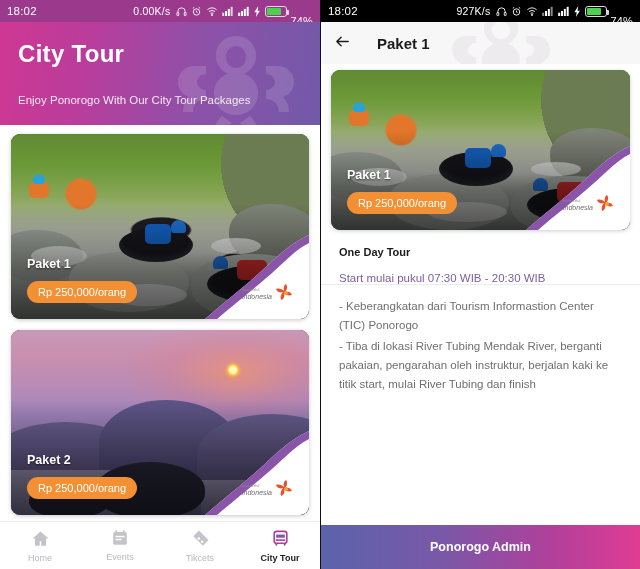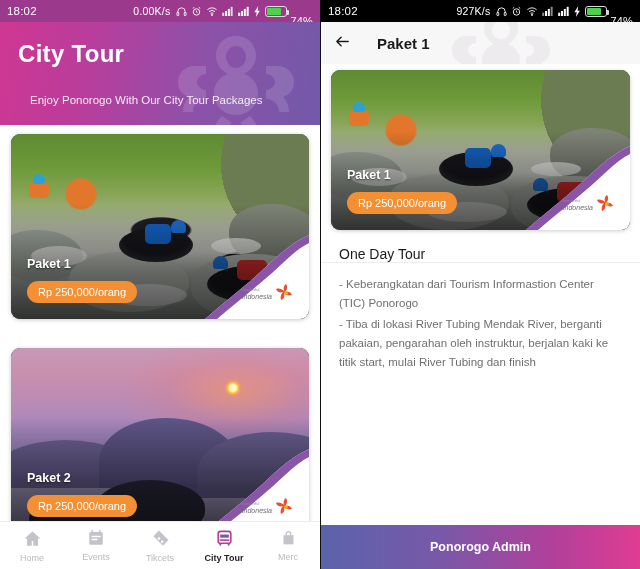--- a/index.html
+++ b/index.html
@@ -25,27 +25,27 @@
   .batt i { display:block; height:100%; width:74%; background:#4cd34c; border-radius:1px; }
   .sb-pct { font-size:11px;margin-top:20px; }
 
   
   .hdr { position:relative; height:103px; overflow:hidden;
     background:linear-gradient(100deg,#cf3792 0%,#b93d9c 28%,#8d51a8 62%,#7259a9 100%); }
   .hdr .batik { position:absolute; right:14px; top:6px; width:140px; height:110px;
     opacity:.13; }
   .hdr h1 { position:relative; color:#fff; font-size:24px; font-weight:bold;
     padding:18px 0 0 18px; letter-spacing:.3px; }
-  .hdr p { position:relative; color:#f5e9f4; font-size:11.5px; padding:26px 0 0 30px; }
+  .hdr p { position:relative; color:#f5e9f4; font-size:11.5px; padding:26px 0 0 18px; }
 
   
   .cards { padding:0 11px; }
   .card { position:relative; height:185px; border-radius:9px; overflow:hidden;
     margin-top:9px; box-shadow:0 1px 4px rgba(0,0,0,.22); background:#333; }
-  .card.second { margin-top:29px;padding-left:32px; }
+  .card.second { margin-top:11px;padding-left:32px; }
   .photo { position:absolute; inset:0; }
 
   
   .ph-river { background:
      radial-gradient(ellipse 60px 26px at 238px 132px,#1b1b22 0 55%,transparent 60%),
      radial-gradient(ellipse 52px 22px at 150px 96px,#1d1d24 0 55%,transparent 60%),
      radial-gradient(ellipse 30px 30px at 70px 60px,#e2762a 0 48%,transparent 55%),
      radial-gradient(circle 90px at 300px 30px,#6b7b52 0 100%,transparent),
      linear-gradient(180deg,#5f8a33 0%,#6d9a38 18%,#8aa65a 34%,#b4b9a6 50%,#c9cbc4 64%,#a9ada6 78%,#8d9490 100%); }
   .ph-river .rock { position:absolute; border-radius:46% 54% 50% 50%; }
@@ -90,21 +90,21 @@
     align-items:center; overflow:hidden; }
   .dhdr .batik2 { position:absolute; left:125px; top:-16px; width:110px; height:90px; opacity:.055; }
   .back { width:42px; display:flex; align-items:center; justify-content:center; }
   .dttl { font-size:15px; font-weight:bold; color:#1b1b1b; margin-left:14px; position:relative; }
 
   .dbody { position:absolute; left:0; top:64px; width:100%; bottom:44px;
     background:#fff; }
   .dcard { position:relative; margin:6px 10px 0; height:160px; border-radius:9px;
     overflow:hidden; box-shadow:0 1px 4px rgba(0,0,0,.2); background:#333; }
   .sect { padding:16px 18px 0; }
-  .sect h2 { font-size:14px; font-weight:normal; color:#1b1b1b; }
+  .sect h2 { font-size:11px; font-weight:bold; color:#1b1b1b; }
   .sect .sub { font-size:11.5px; color:#7a5f9e; margin-top:14px; }
 
   .tabs { display:flex; gap:24px; padding:22px 18px 0; position:relative; }
   .tab { font-size:11px; color:#6a6a6a; letter-spacing:.6px; padding-bottom:9px; }
   .tab.active { color:#1b1b1b; border-bottom:2.5px solid #7b5aa6; }
   .divider { height:1px; background:#ececec; margin:0 0 0 0; }
   .itin { padding:12px 18px 0; font-size:11.5px; color:#6f6f6f; line-height:1.62; }
   .itin p + p { margin-top:3px; }
 
   .contact { position:absolute; left:0; bottom:0; width:100%; height:44px;
@@ -288,29 +288,20 @@
         <svg width="19" height="19" viewBox="0 0 24 24" fill="none">
             <rect x="4" y="3" width="16" height="15" rx="3" fill="none" stroke="#b43d94" stroke-width="2"></rect>
             <rect x="6.5" y="7" width="11" height="4" fill="#7b5aa6"></rect>
             <rect x="6" y="13" width="12" height="2" fill="#b43d94"></rect>
             <rect x="5.5" y="18" width="2.5" height="3" rx="1" fill="#7b5aa6"></rect>
             <rect x="16" y="18" width="2.5" height="3" rx="1" fill="#7b5aa6"></rect>
           </svg>
       </span>
       <span>City Tour</span>
     </div>
-    <div class="nav-item">
-      <span>
-        <svg width="17" height="18" viewBox="0 0 24 24" fill="#c3c3c9">
-            <path d="M5 8h14v13H5z"></path>
-            <path d="M9 8V6a3 3 0 016 0v2" fill="none" stroke="#c3c3c9" stroke-width="2"></path>
-          </svg>
-      </span>
-      <span>Merc</span>
-    </div>
   </div>
 </div>
 
 <div class="screen right">
 
   <div class="statusbar sb-right">
     <span class="sb-time">18:02</span>
     <span class="sb-spacer"></span>
     <span class="sb-speed">927K/s</span>
     <span class="sb-ico">
@@ -415,20 +406,21 @@
         <text x="2" y="19" font-family="Liberation Sans" font-size="7" fill="#6d6d6d" font-style="italic">indonesia</text>
         <g transform="translate(40,4)">
           <path d="M6 0c2 3 1 6-1 8 3-1 6 0 7 3-3 1-6 0-8-2 1 3 0 6-3 7-1-3 0-6 2-8-3 1-6 0-7-3 3-1 6 0 8 2-1-3 0-6 2-7z" fill="#e8512f"></path>
           <circle cx="6" cy="9" r="2" fill="#f5a623"></circle>
         </g>
       </svg>
     </div>
 
     <div class="sect">
       <h2>One Day Tour</h2>
+      <div class="sub">Start mulai pukul 07:30 WIB - 20:30 WIB</div>
     </div>
 
     <div class="divider"></div>
 
     <div class="itin">
       <p>- Keberangkatan dari Tourism Informastion Center (TIC) Ponorogo</p>
       <p>- Tiba di lokasi River Tubing Mendak River, berganti pakaian, pengarahan oleh instruktur, berjalan kaki ke titik start, mulai River Tubing dan finish</p>
     </div>
   </div>
 

